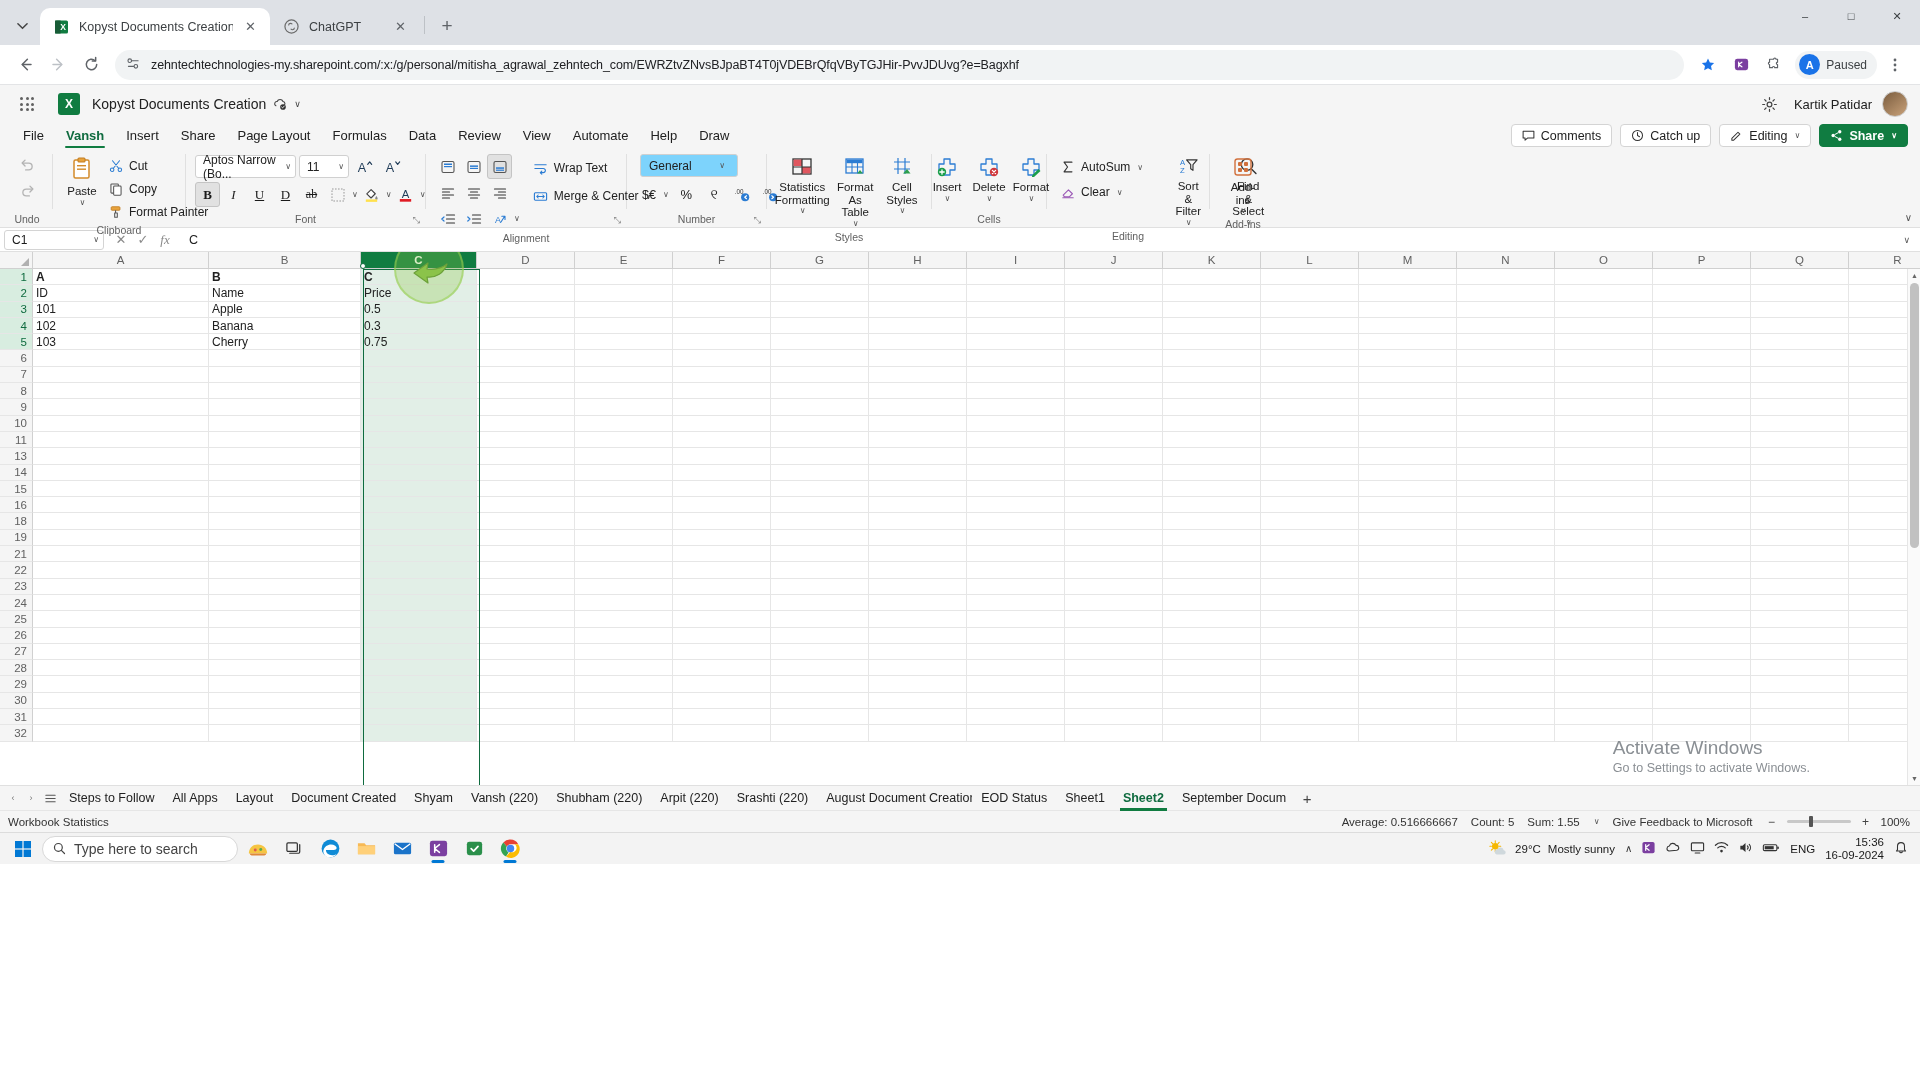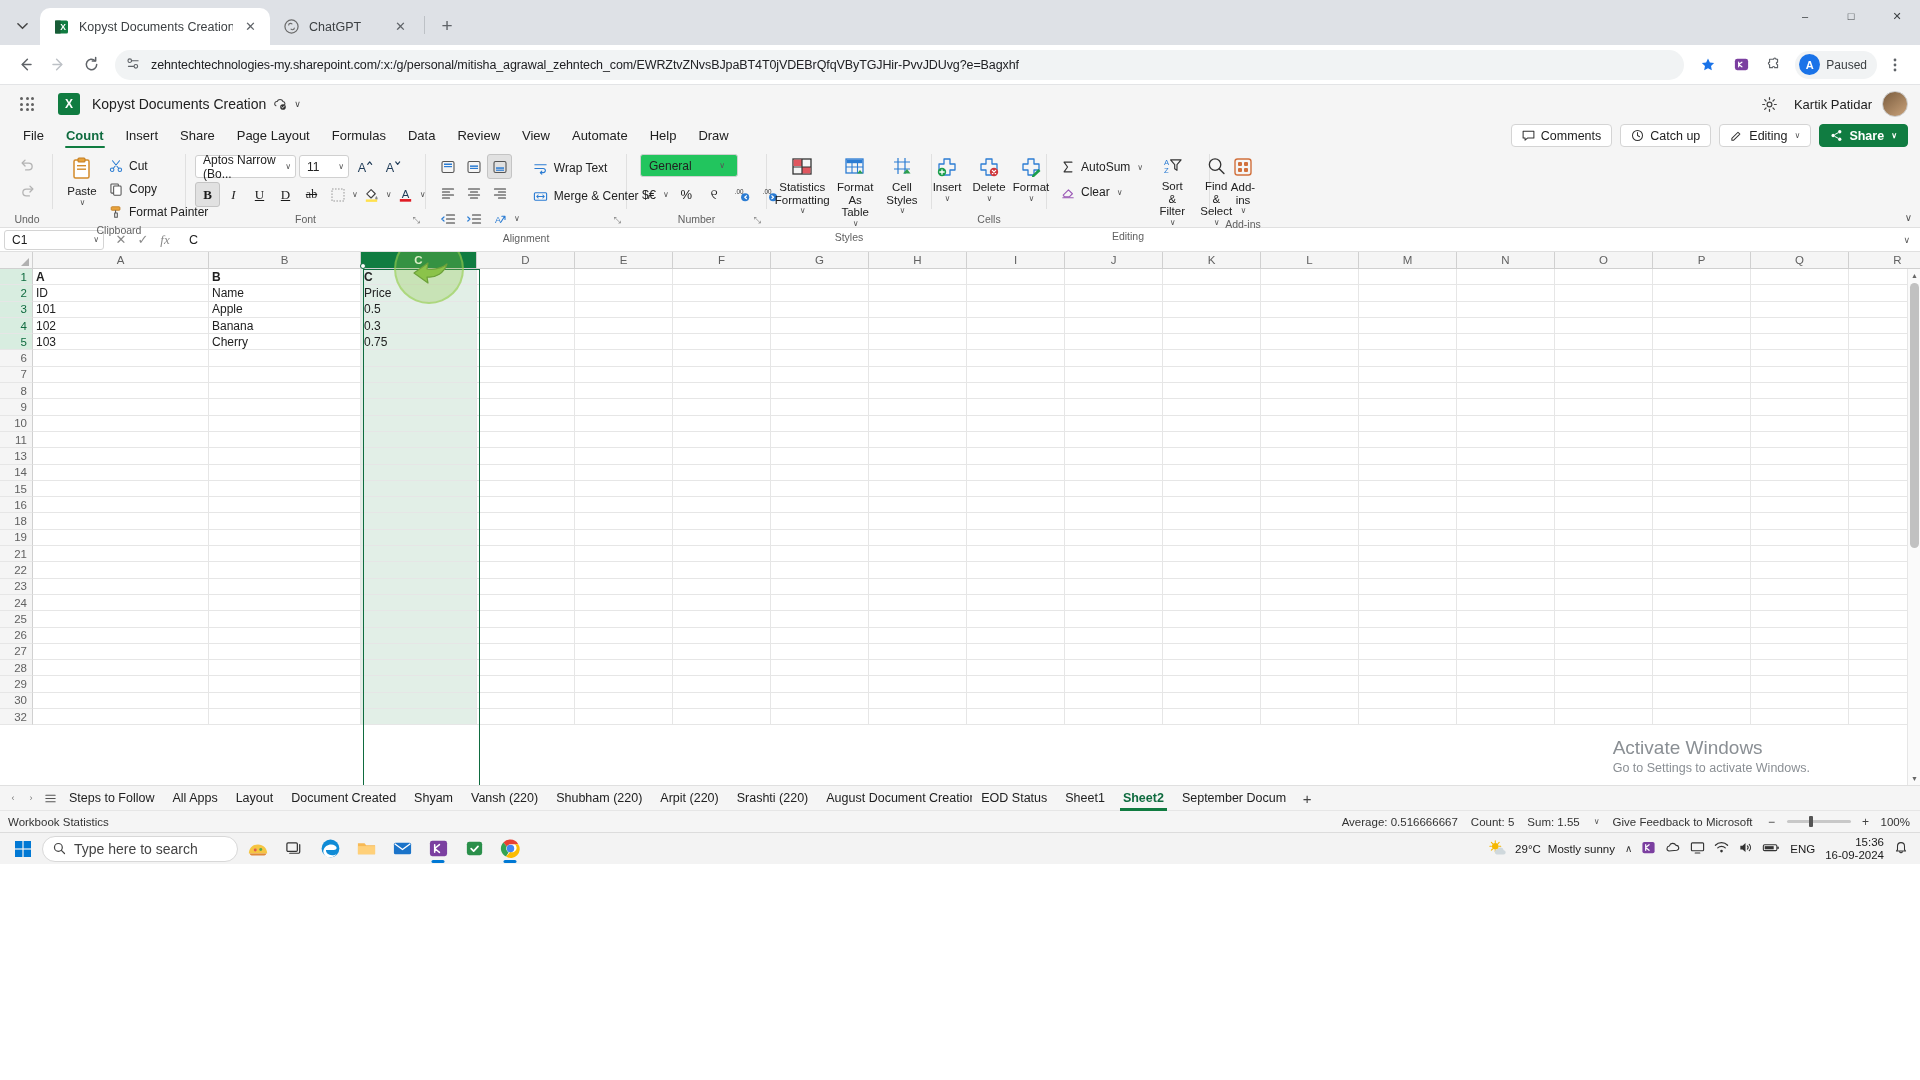--- a/index.html
+++ b/index.html
@@ -166,21 +166,21 @@
   .chev { font-size:8px; color:#555; margin-left:1px; cursor:pointer; }
   .dlg-launch {
     position:absolute; right:3px; bottom:1px; font-size:9px; color:#666; cursor:pointer;
   }
   .fontbox {
     height:23px; border:1px solid #d0d0d0; background:#fff; border-radius:3px;
     display:flex; align-items:center; padding:0 4px 0 7px; font-size:12px;
     color:#212121; cursor:pointer; justify-content:space-between;
   }
   .numfmtbox {
-    width:98px; height:23px; border:1px solid #d0d0d0; background:#22c55e; border-radius:3px;
+    width:98px; height:23px; border:1px solid #d0d0d0; background:#7dd3fc; border-radius:3px;
     display:flex; align-items:center; padding:0 12px 0 8px; font-size:12px; color:#212121;
     cursor:pointer; justify-content:space-between;
   }
   .collapse-ribbon {
     position:absolute; right:8px; bottom:4px; font-size:10px; color:#555; cursor:pointer;
   }
   .undo-btn { color:#b3b3b3; }
 
   
   .formula-bar {
@@ -458,21 +458,21 @@
           <path d="M9 1.8v2M9 14.2v2M16.2 9h-2M3.8 9h-2M14.1 3.9l-1.4 1.4M5.3 12.7l-1.4 1.4M14.1 14.1l-1.4-1.4M5.3 5.3L3.9 3.9" stroke="#444" stroke-width="1.3" stroke-linecap="round"></path>
         </svg>
     </div>
     <div class="user-name">Kartik Patidar</div>
     <div class="user-av"></div>
   </div>
 </div>
 
 <div class="ribbon-tabs">
   <div class="rtab">File</div>
-  <div class="rtab active">Count</div>
+  <div class="rtab active">Vansh</div>
   <div class="rtab">Insert</div>
   <div class="rtab">Share</div>
   <div class="rtab">Page Layout</div>
   <div class="rtab">Formulas</div>
   <div class="rtab">Data</div>
   <div class="rtab">Review</div>
   <div class="rtab">View</div>
   <div class="rtab">Automate</div>
   <div class="rtab">Help</div>
   <div class="rtab">Draw</div>
@@ -830,21 +830,21 @@
           </svg>
         <span class="lbl">Format</span>
         <span class="chev">∨</span>
       </div>
     </div>
     <div class="rgroup-label">Cells</div>
   </div>
   <div class="rsep"></div>
 
   <div class="rgroup" style="width:158px">
-    <div class="rgroup-body" style="gap:4px;">
+    <div class="rgroup-body" style="gap:20px;">
       <div style="display:flex;flex-direction:column;gap:3px;padding-top:2px;">
         <div class="smallbtn">
           <svg width="14" height="14" viewBox="0 0 16 16">
               <path d="M12.5 2.5h-9l4 5.5-4 5.5h9" stroke="#333" stroke-width="1.3" fill="none" stroke-linecap="round" stroke-linejoin="round"></path>
             </svg>
           <span>AutoSum</span>
           <span class="chev">∨</span>
         </div>
         <div class="smallbtn">
           <svg width="14" height="14" viewBox="0 0 16 16">
@@ -1475,20 +1475,41 @@
         <div class="cell" style="width: 98px;"></div>
         <div class="cell" style="width: 98px;"></div>
         <div class="cell" style="width: 98px;"></div>
         <div class="cell" style="width: 98px;"></div>
         <div class="cell" style="width: 98px;"></div>
         <div class="cell" style="width: 98px;"></div>
         <div class="cell" style="width: 98px;"></div>
       </div>
       <div class="gridrow">
         <div class="rowhdr">30</div>
+        <div class="cell" style="width: 176px;"></div>
+        <div class="cell" style="width: 152px;"></div>
+        <div class="cell colsel" style="width: 116px;"></div>
+        <div class="cell" style="width: 98px;"></div>
+        <div class="cell" style="width: 98px;"></div>
+        <div class="cell" style="width: 98px;"></div>
+        <div class="cell" style="width: 98px;"></div>
+        <div class="cell" style="width: 98px;"></div>
+        <div class="cell" style="width: 98px;"></div>
+        <div class="cell" style="width: 98px;"></div>
+        <div class="cell" style="width: 98px;"></div>
+        <div class="cell" style="width: 98px;"></div>
+        <div class="cell" style="width: 98px;"></div>
+        <div class="cell" style="width: 98px;"></div>
+        <div class="cell" style="width: 98px;"></div>
+        <div class="cell" style="width: 98px;"></div>
+        <div class="cell" style="width: 98px;"></div>
+        <div class="cell" style="width: 98px;"></div>
+      </div>
+      <div class="gridrow">
+        <div class="rowhdr">31</div>
         <div class="cell" style="width: 176px;"></div>
         <div class="cell" style="width: 152px;"></div>
         <div class="cell colsel" style="width: 116px;"></div>
         <div class="cell" style="width: 98px;"></div>
         <div class="cell" style="width: 98px;"></div>
         <div class="cell" style="width: 98px;"></div>
         <div class="cell" style="width: 98px;"></div>
         <div class="cell" style="width: 98px;"></div>
         <div class="cell" style="width: 98px;"></div>
         <div class="cell" style="width: 98px;"></div>

